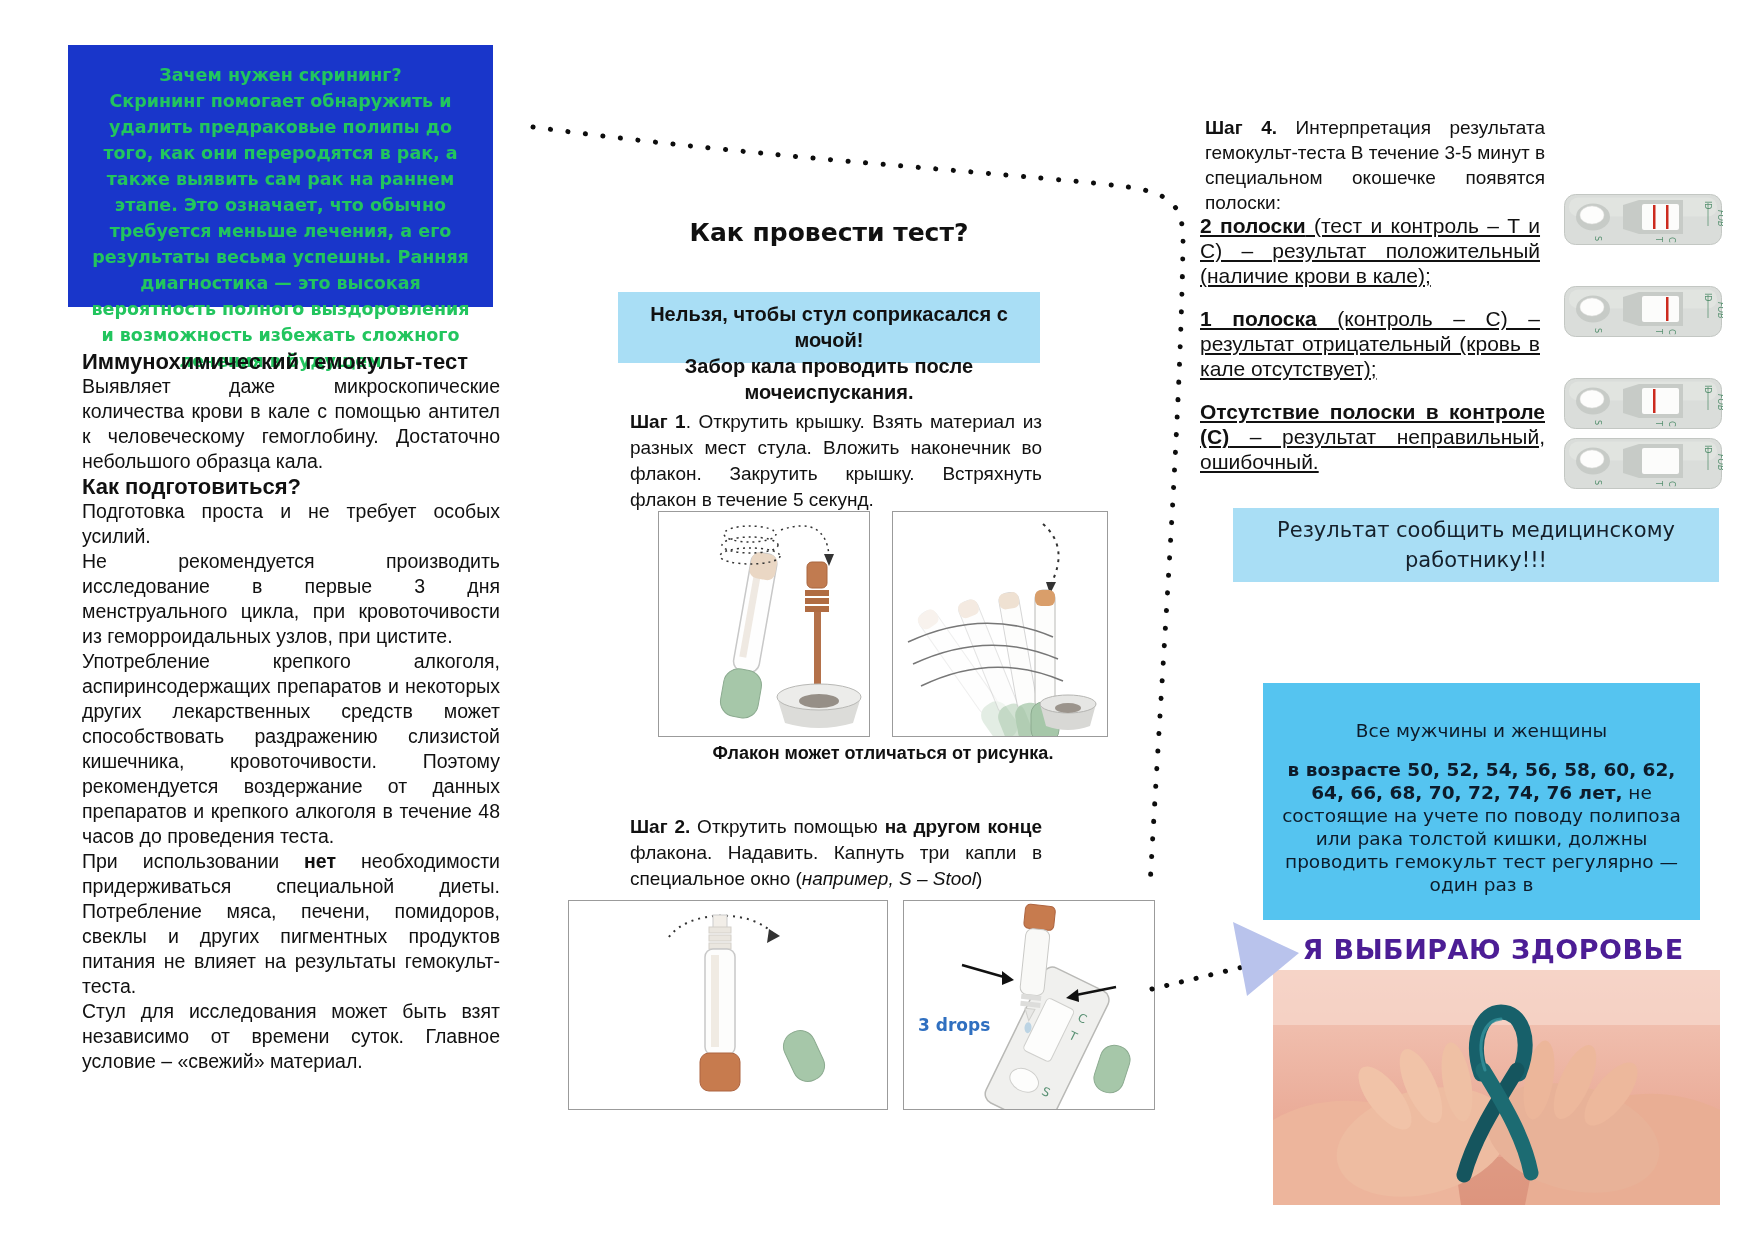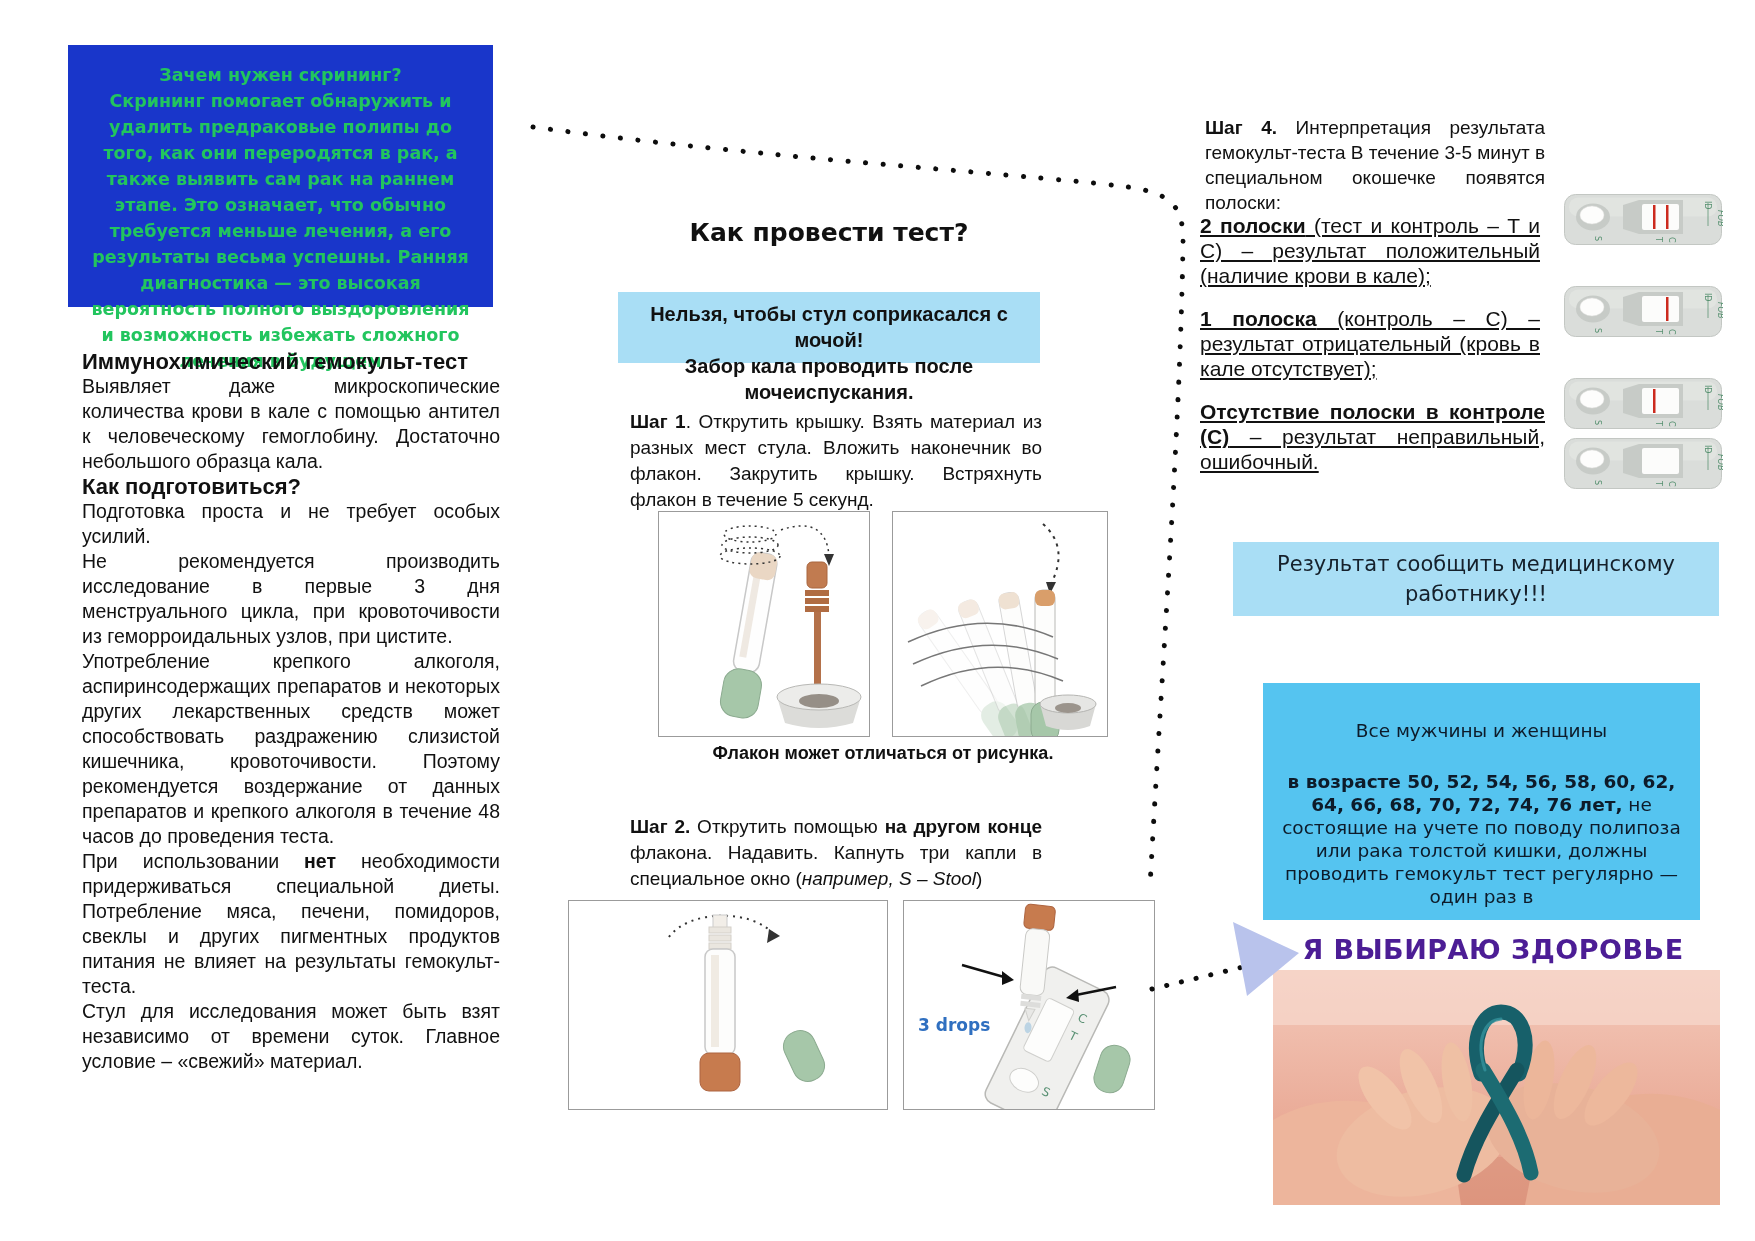--- a/index.html
+++ b/index.html
@@ -30,28 +30,28 @@
     text-align:center;padding-top:9px;}
   .steppara{font-size:19px;line-height:26px;}
   .step1-para{left:630px;top:390px;width:412px;}
   .step2-para{left:630px;top:795px;width:412px;}
   .img-box{border:1px solid #9b9b9b;background:#ffffff;box-sizing:border-box;}
   .caption{left:658px;top:743px;width:450px;font-weight:bold;font-size:18px;text-align:center;}
 
   
   .step3-para{left:1205px;top:96px;width:340px;font-size:19px;line-height:25px;}
   .result-item{width:340px;font-size:21px;line-height:25px;text-decoration:underline;}
-  .report-box{left:1233px;top:542px;width:486px;height:74px;box-sizing:border-box;
+  .report-box{left:1233px;top:508px;width:486px;height:74px;box-sizing:border-box;
     background:#a9def5;font-family:"DejaVu Sans",sans-serif;font-size:21px;line-height:30px;
     text-align:center;padding-top:7px;color:#15202b;}
   .who-heading{left:1253px;top:642px;width:460px;font-weight:bold;font-size:23px;text-align:center;}
   .who-box{left:1263px;top:683px;width:437px;height:237px;box-sizing:border-box;
     background:#55c4f0;font-family:"DejaVu Sans",sans-serif;font-size:18.5px;line-height:23px;
     text-align:center;padding:36px 16px 0 16px;color:#0d1b2a;}
-  .who-body{margin-top:28px;}
+  .who-body{margin-top:16px;}
   .slogan{left:1263px;top:934px;width:460px;font-family:"DejaVu Sans",sans-serif;
     font-weight:bold;font-size:27px;letter-spacing:0.5px;text-align:center;color:#4c1d95;}
 
   svg text{font-family:"DejaVu Sans",sans-serif;}
   .overlay{left:0;top:0;pointer-events:none;}
 </style>
 </head>
 <body>
 
 <div id="page">

